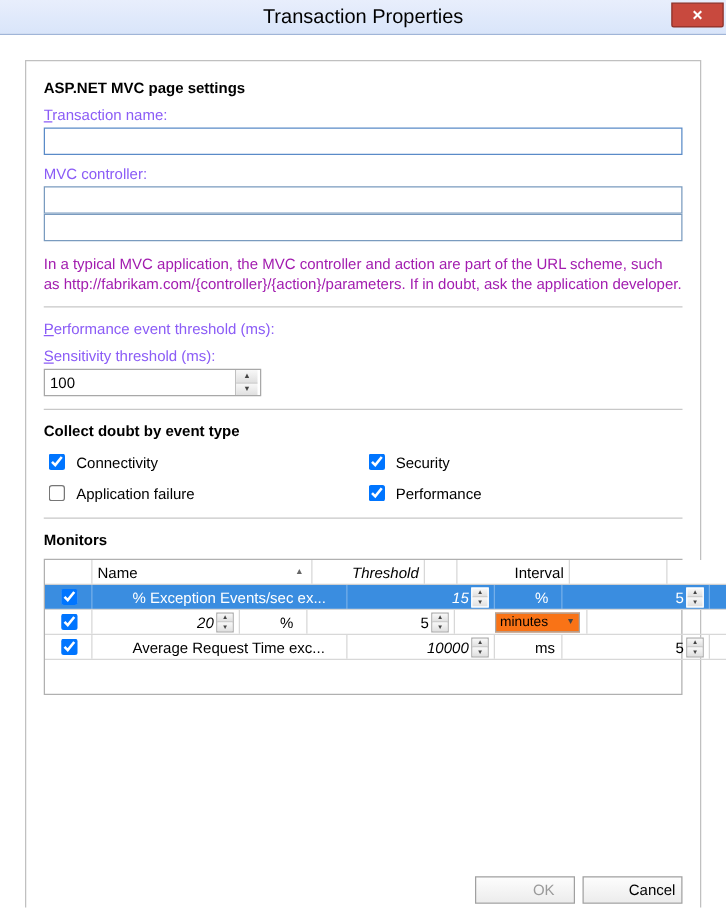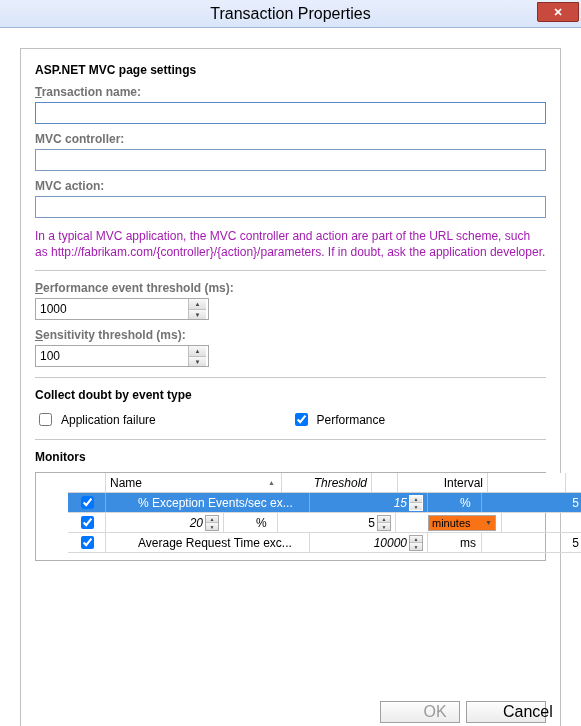--- a/index.html
+++ b/index.html
@@ -51,22 +51,21 @@
     background: #fff;
   }
   .section-title {
     font-weight: bold;
     margin: 4px 0 8px 0;
     color: #000;
   }
   .field-label {
     display: block;
     margin: 8px 0 3px 0;
-    color: #737373;
-    font-weight: bold;
+    color: #8b5cf6;
   }
   .field-label .ul { text-decoration: underline; }
   .text-input {
     width: 100%;
     height: 22px;
     border: 1px solid #7a9bbf;
     padding: 2px 4px;
     font-family: inherit;
     font-size: 12px;
   }
@@ -115,23 +114,22 @@
   .check-row { display: flex; margin: 6px 0; }
   .check-item {
     width: 50%;
     display: flex;
     align-items: center;
     gap: 6px;
   }
   .check-item input { width: 13px; height: 13px; }
   .grid-wrap {
     border: 1px solid #b0b0b0;
-    height: 89px;
-    display: flex;
-    padding-left: 32px;
+    height: 109px;
+    display: flex;
   }
   .grid-main { flex: 1; }
   .grid-header, .grid-row {
     display: flex;
     height: 20px;
     align-items: stretch;
   }
   .grid-header { background: #fff; border-bottom: 1px solid #d0d0d0; }
   .gh, .gc {
     border-right: 1px solid #d8d8d8;
@@ -213,21 +211,21 @@
     bottom: 8px;
     display: flex;
     gap: 6px;
   }
   .btn {
     width: 80px;
     height: 22px;
     border: 1px solid #a0a0a0;
     background: linear-gradient(#fdfdfd, #ececec);
     font-family: inherit;
-    font-size: 16px;
+    font-size: 12px;
     cursor: pointer;
     padding-left: 36px;
   }
   .btn:disabled { color: #9a9a9a; cursor: default; }
   .sort-arrow {
     position: absolute;
     right: 6px;
     font-size: 7px;
     color: #666;
   }
@@ -245,49 +243,51 @@
 <div class="outer">
 
   <div class="section-title">ASP.NET MVC page settings</div>
 
   <label class="field-label"><span class="ul">T</span>ransaction name:</label>
   <input class="text-input focused" value="" style="">
 
   <label class="field-label">MVC controller:</label>
   <input class="text-input" value="" style="">
 
-  <label class="field-label">MVC action:</label>
   <input class="text-input" value="" style="">
 
   <div class="desc">In a typical MVC application, the MVC controller and action are part of the URL scheme, such as http://fabrikam.com/{controller}/{action}/parameters. If in doubt, ask the application developer.</div>
 
   <hr class="hr">
 
   <label class="field-label"><span class="ul">P</span>erformance event threshold (ms):</label>
-  <div class="spinner-wrap">
-    <input value="1000" style="">
-    <div class="spin-btns">
-      <div>▲</div>
-      <div>▼</div>
-    </div>
-  </div>
 
   <label class="field-label"><span class="ul">S</span>ensitivity threshold (ms):</label>
   <div class="spinner-wrap">
     <input value="100" style="">
     <div class="spin-btns">
       <div>▲</div>
       <div>▼</div>
     </div>
   </div>
 
   <hr class="hr">
 
   <div class="section-title">Collect doubt by event type</div>
 
+  <div class="check-row">
+    <div class="check-item">
+      <input type="checkbox" id="cb1" checked="" style="">
+      <label>Connectivity</label>
+    </div>
+    <div class="check-item">
+      <input type="checkbox" id="cb2" checked="" style="">
+      <label>Security</label>
+    </div>
+  </div>
   <div class="check-row">
     <div class="check-item">
       <input type="checkbox" id="cb3" style="">
       <label>Application failure</label>
     </div>
     <div class="check-item">
       <input type="checkbox" id="cb4" checked="" style="">
       <label>Performance</label>
     </div>
   </div>

